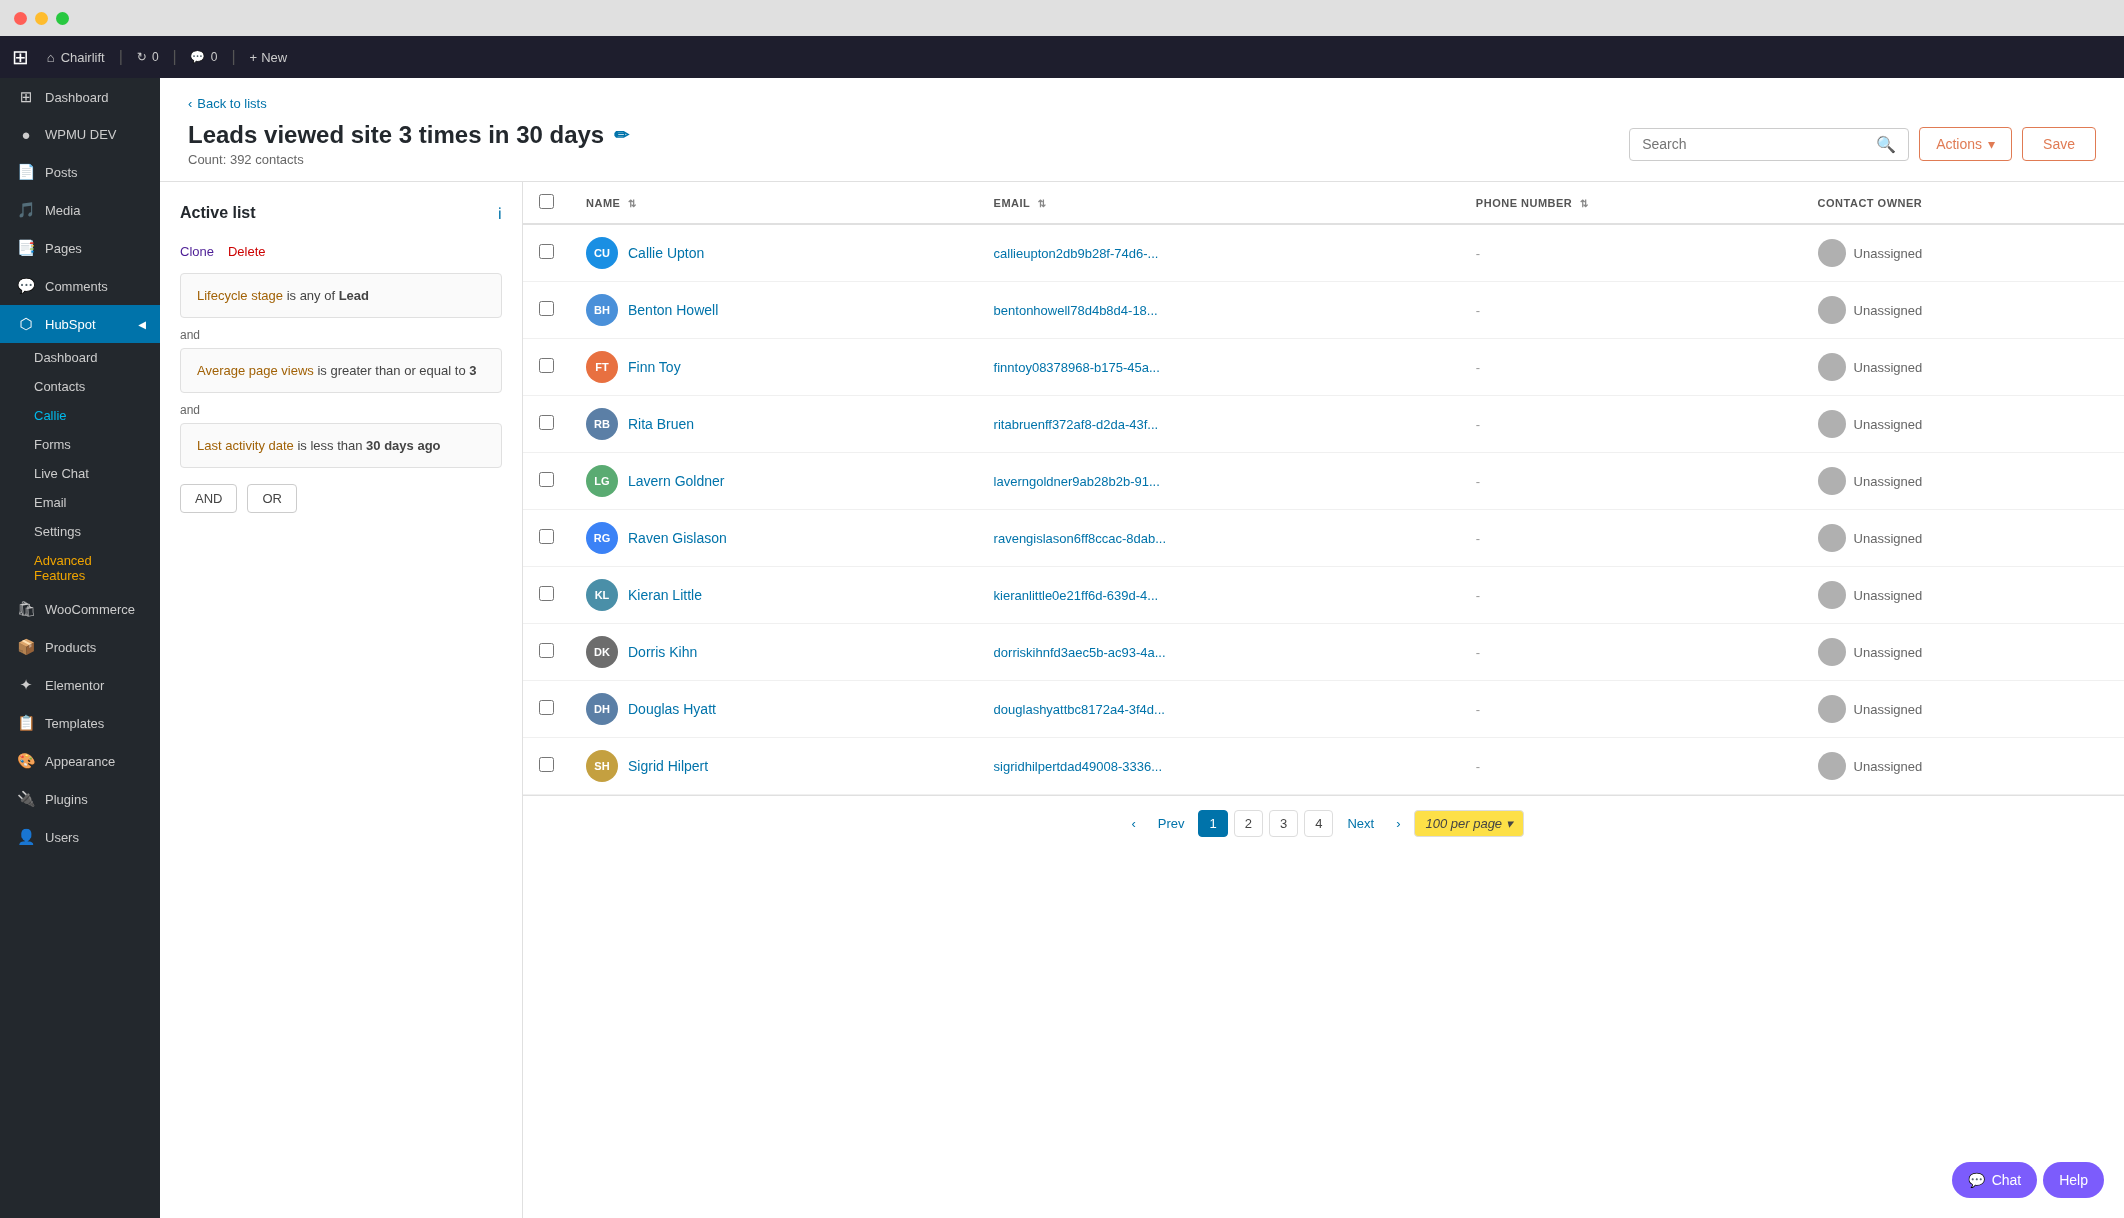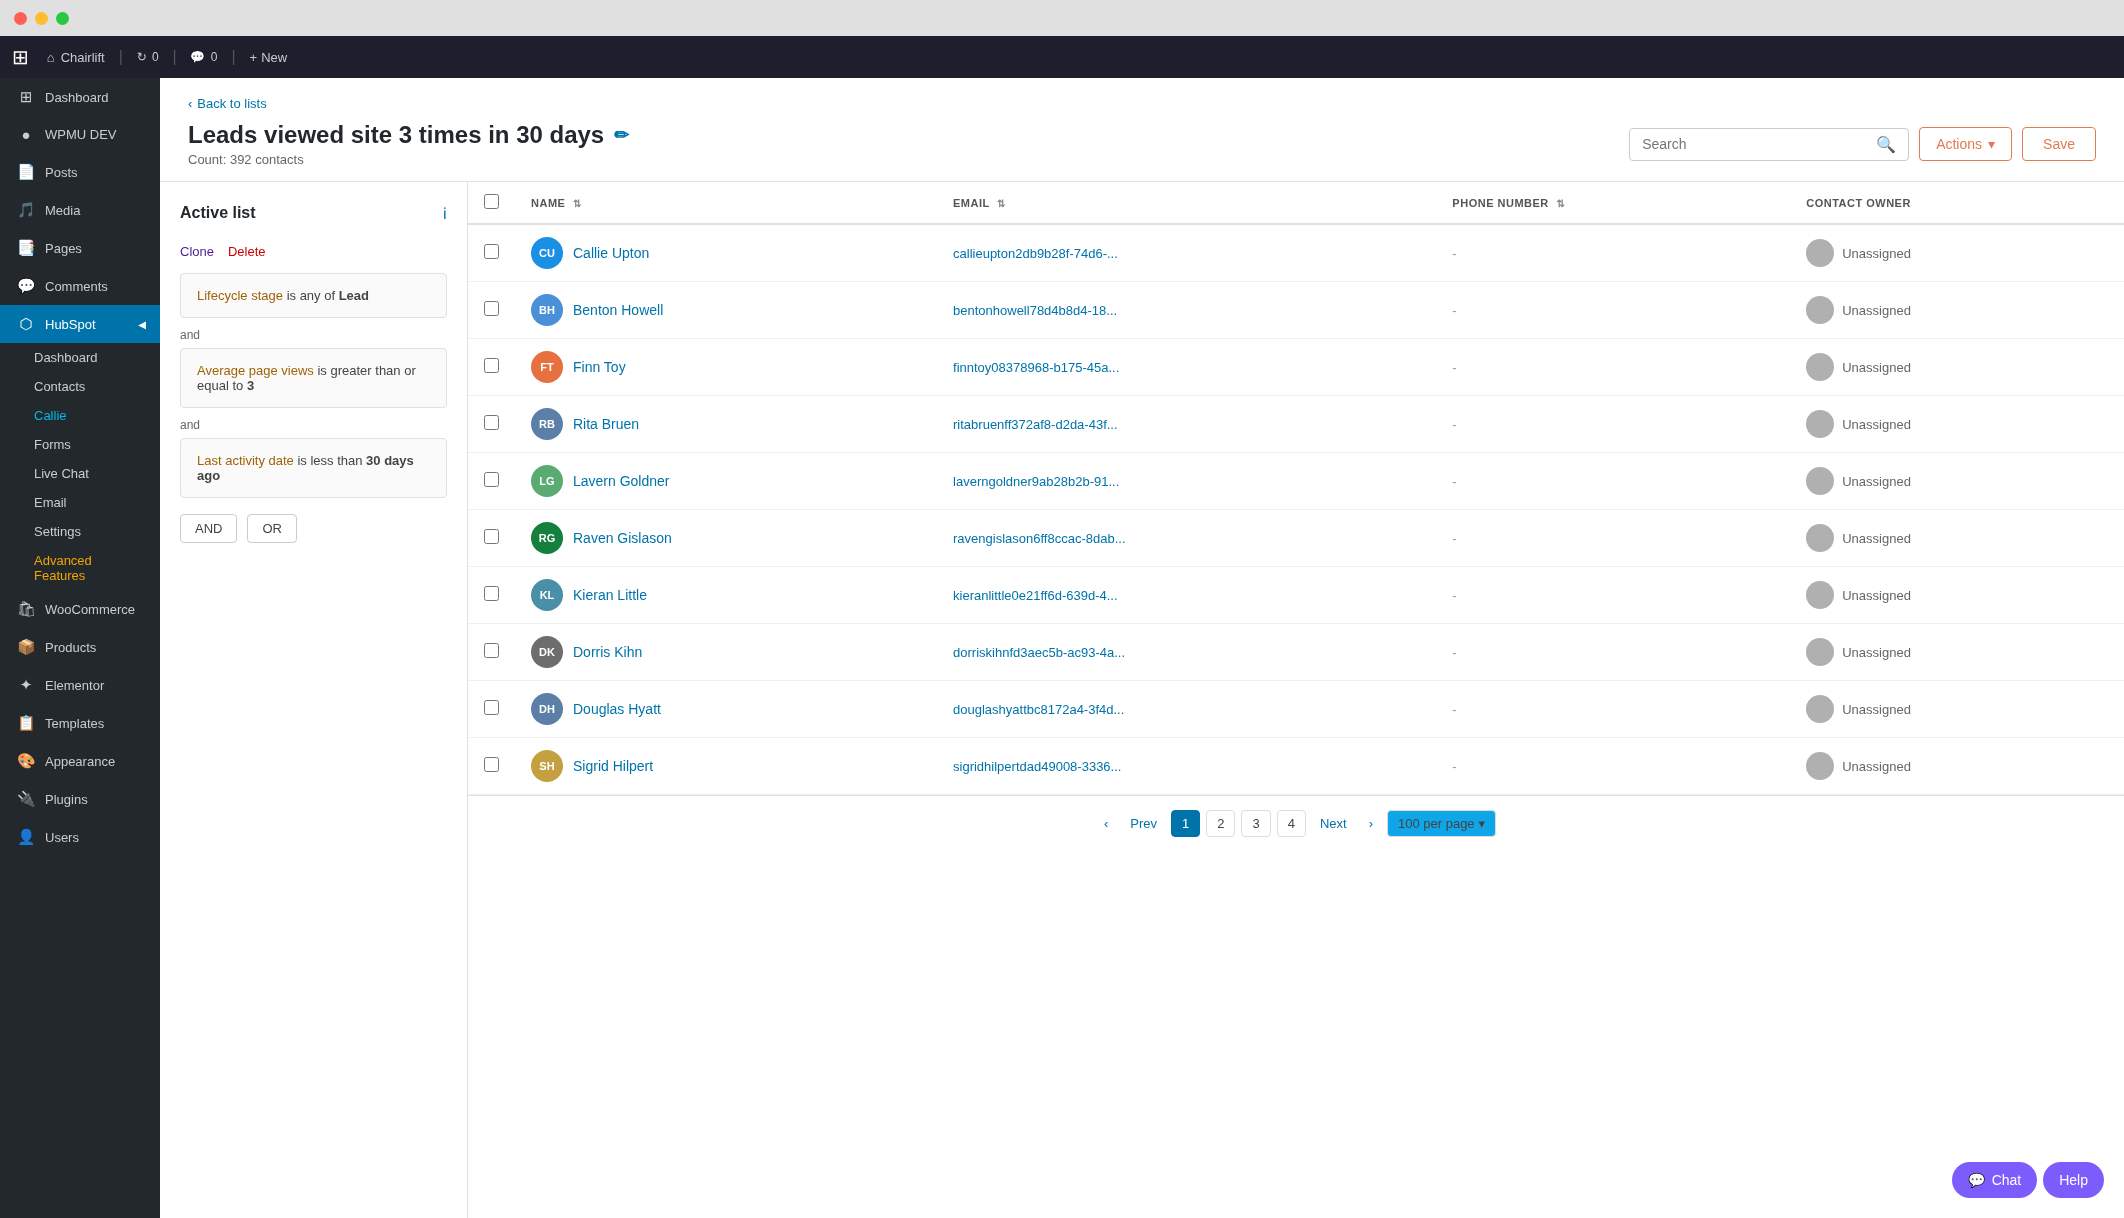--- a/index.html
+++ b/index.html
@@ -172,21 +172,21 @@
     .main-content {
       display: flex;
       flex: 1;
       gap: 0;
       padding: 0;
       overflow: hidden;
     }
 
     
     .filter-panel {
-      width: 308px;
+      width: 363px;
       flex-shrink: 0;
       background: #fff;
       border-right: 1px solid #e0e0e0;
       padding: 20px;
       overflow-y: auto;
     }
     .active-list-header {
       display: flex;
       align-items: center;
       justify-content: space-between;
@@ -287,21 +287,22 @@
       font-size: 13px;
       cursor: pointer;
       color: #444;
     }
     .page-btn.active { background: #0073aa; color: #fff; border-color: #0073aa; }
     .page-nav { color: #0073aa; font-size: 13px; cursor: pointer; padding: 5px 8px; background: none; border: none; }
     .per-page-select {
       display: flex; align-items: center; gap: 4px;
       font-size: 13px; color: #444; cursor: pointer;
       border: 1px solid #ddd; border-radius: 4px; padding: 5px 10px;
-      background: #0ea5e9;
+      background: #fde047;
+      font-style: italic;
     }
 
     
     .chat-widget {
       position: fixed;
       bottom: 20px;
       right: 20px;
       display: flex;
       gap: 6px;
       z-index: 100;
@@ -625,21 +626,21 @@
           <span class="owner-text">Unassigned</span>
         </div>
       </td>
     </tr>
                 <tr>
       <td class="cb">
         <input type="checkbox" style="">
       </td>
       <td>
         <div class="contact-name-cell">
-          <div class="avatar" style="background:#15803d">RG</div>
+          <div class="avatar" style="background:#3b82f6">RG</div>
           <a class="contact-link">Raven Gislason</a>
         </div>
       </td>
       <td>
         <a class="email-link">ravengislason6ff8ccac-8dab...</a>
       </td>
       <td>
         <span class="phone-dash">-</span>
       </td>
       <td>

